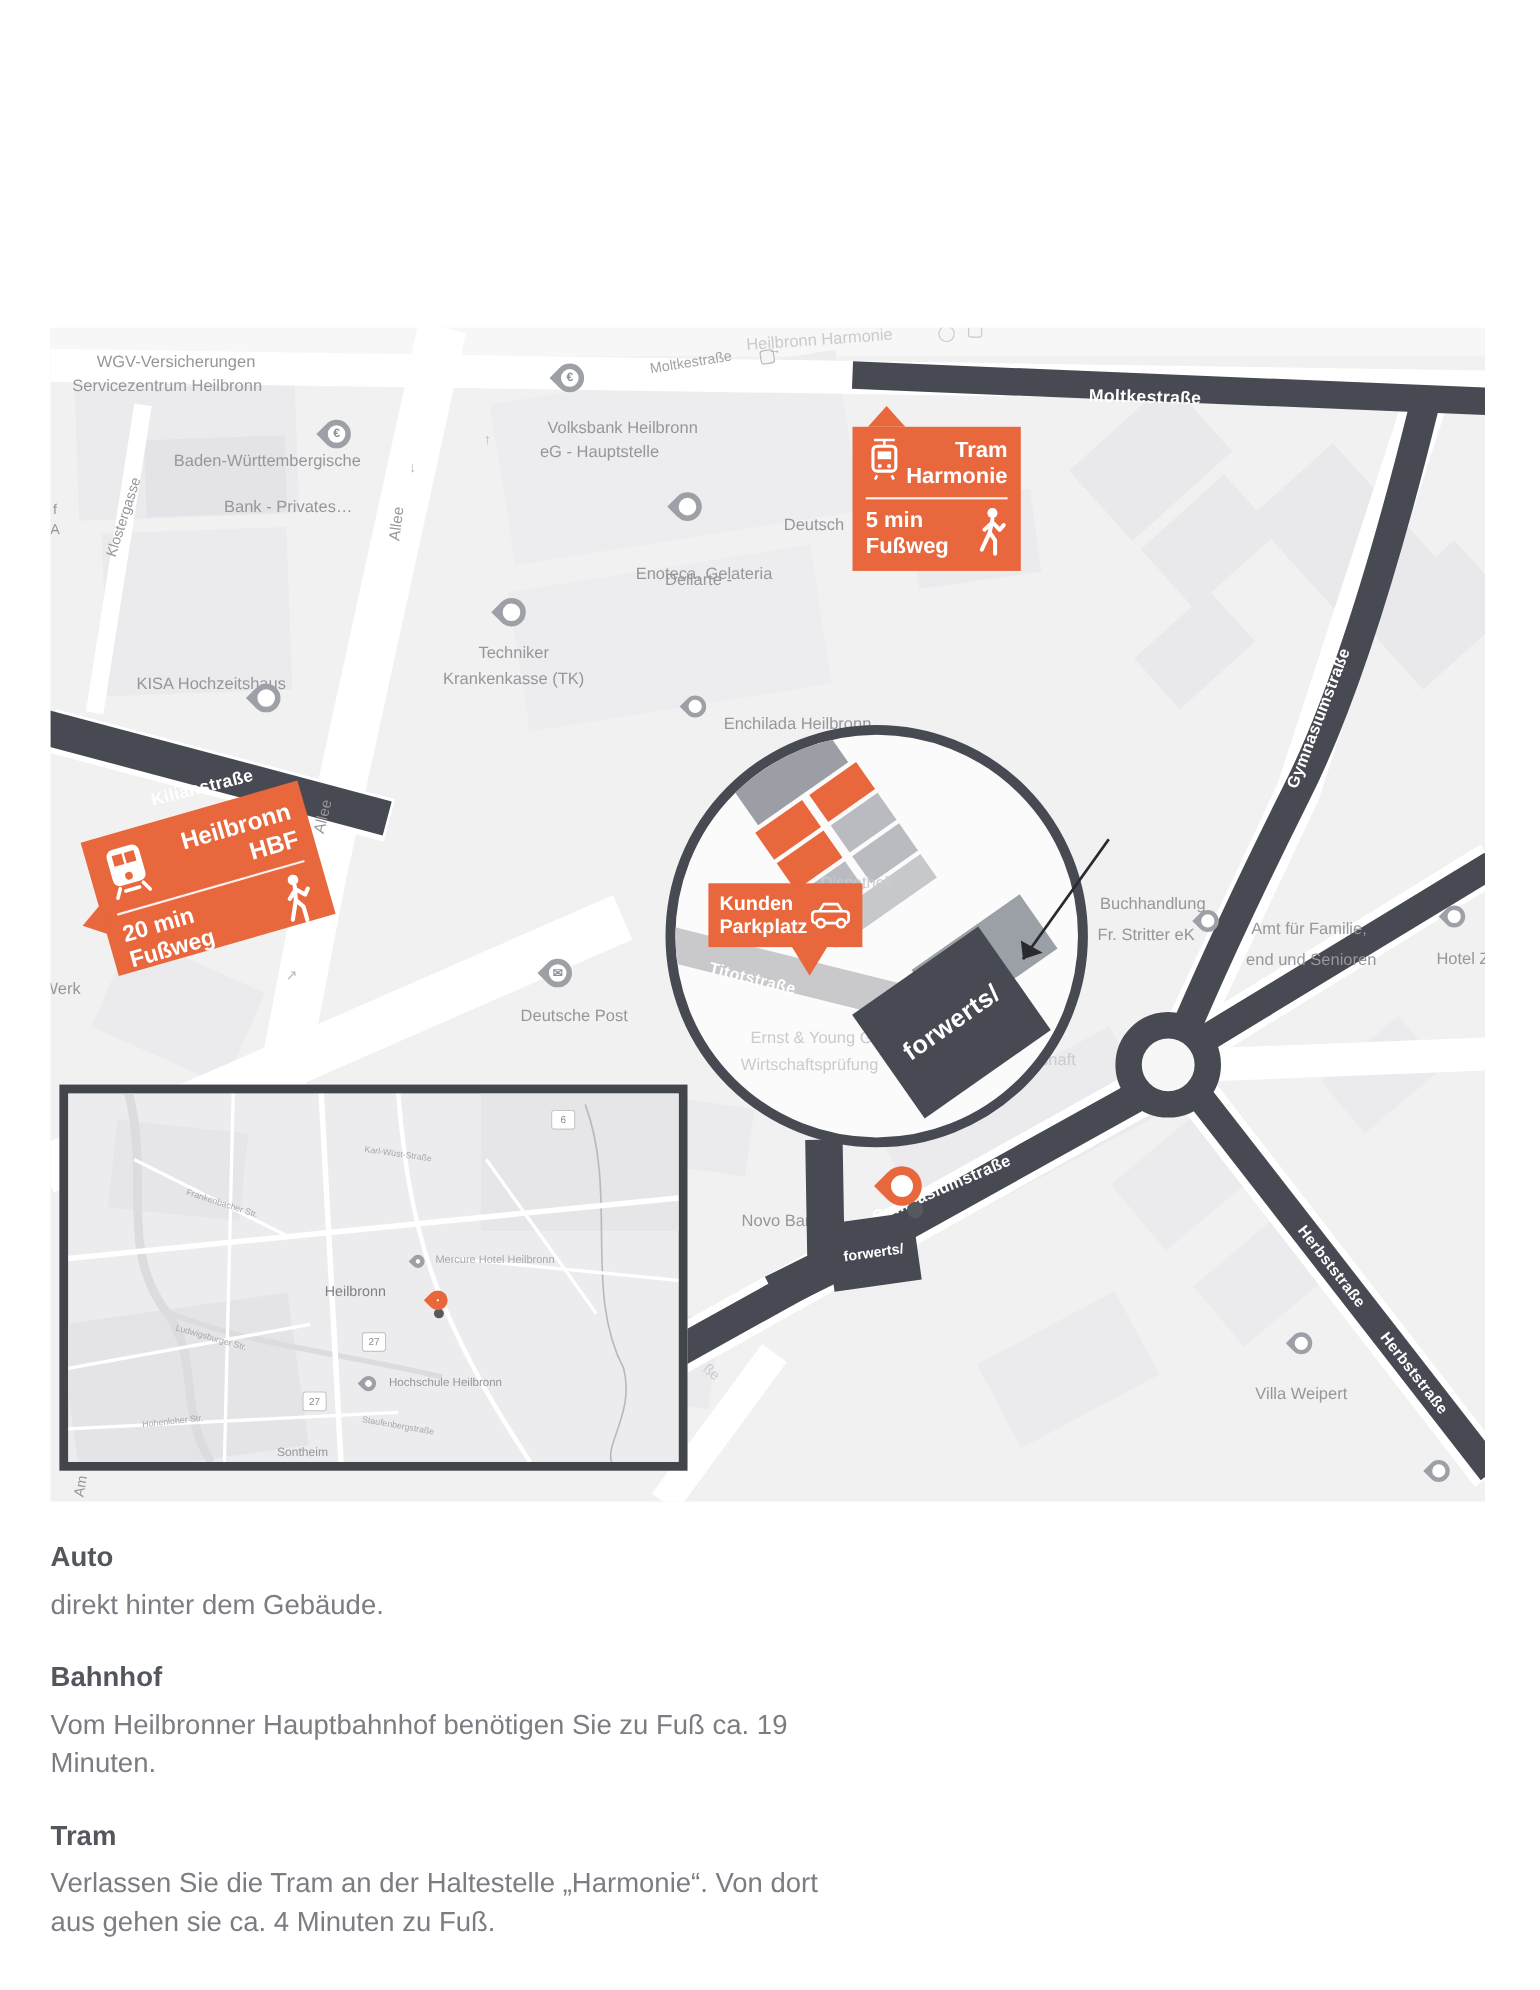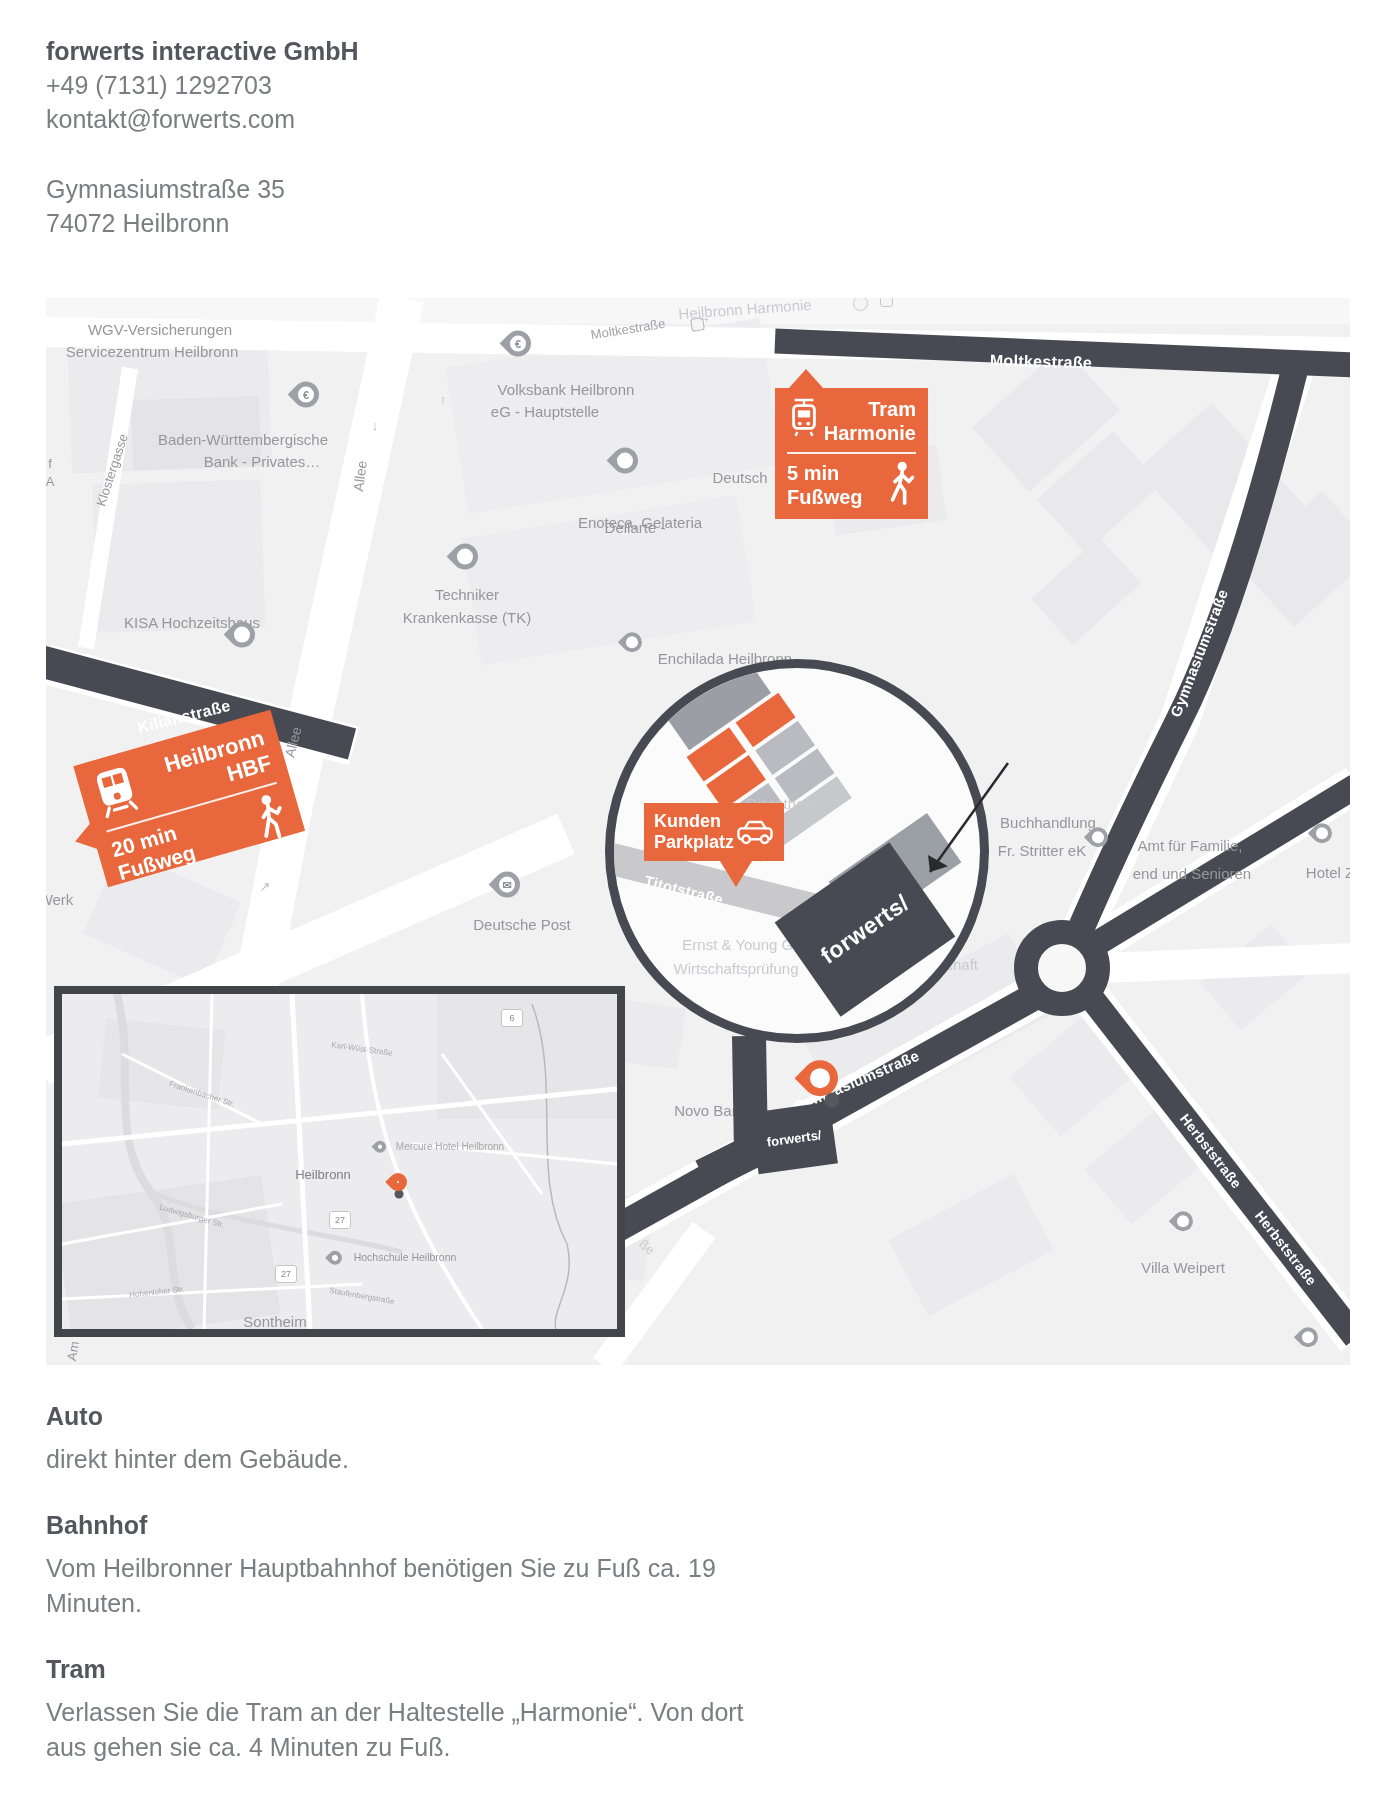--- a/index.html
+++ b/index.html
@@ -85,28 +85,20 @@
       <path d="M13 16 L18.5 7.5 H34 L39.5 16" stroke="currentColor" stroke-width="3" fill="none" stroke-linejoin="round"></path>
       <rect x="5.5" y="15.5" width="41" height="13.5" rx="4" stroke="currentColor" stroke-width="3" fill="none"></rect>
       <circle cx="15" cy="29" r="4.6" fill="#E8673C" stroke="currentColor" stroke-width="3"></circle>
       <circle cx="38" cy="29" r="4.6" fill="#E8673C" stroke="currentColor" stroke-width="3"></circle>
     </symbol>
   </defs>
 </svg>
 
 <div class="page">
 
-  <div class="contact">
-    <div class="co">forwerts interactive GmbH</div>
-    <div>+49 (7131) 1292703</div>
-    <div>kontakt@forwerts.com</div>
-    <div class="sp"></div>
-    <div>Gymnasiumstraße 35</div>
-    <div>74072 Heilbronn</div>
-  </div>
 
   <div class="map">
     <div class="gc">
 
       <svg class="a" style="left:0;top:0" width="1400" height="1809">
         <rect x="46" y="298" width="1304" height="1067" fill="#f1f1f2"></rect>
         <rect x="46" y="298" width="1304" height="26" fill="#f7f7f8"></rect>
 
         <g fill="#ebebee">
           <rect x="70" y="352" width="200" height="118" transform="rotate(-2 170 411)"></rect>
@@ -154,21 +146,21 @@
         </g>
         <circle cx="1062" cy="968" r="36" fill="#f7f7f8" stroke="#474a52" stroke-width="24"></circle>
       </svg>
 
       <div class="lbl ghost" style="left:745px;top:309px;transform:translate(-50%,-50%) rotate(-4deg);font-size:15px;">Heilbronn Harmonie</div>
       <div class="tico" style="left:853px;top:296px;width:15px;height:15px;border-radius:50%;"></div>
       <div class="tico" style="left:880px;top:294px;width:13px;height:13px;border-radius:3px;"></div>
 
       <div class="lbl" style="left:160px;top:329px;">WGV-Versicherungen</div>
       <div class="lbl" style="left:152px;top:351px;">Servicezentrum Heilbronn</div>
-      <div class="lbl" style="left:243px;top:439px;">Baden-Württembergische</div>
+      <div class="lbl" style="left:243px;top:419px;">Baden-Württembergische</div>
       <div class="lbl" style="left:262px;top:461px;">Bank - Privates…</div>
       <div class="lbl" style="left:566px;top:389px;">Volksbank Heilbronn</div>
       <div class="lbl" style="left:545px;top:411px;">eG - Hauptstelle</div>
       <div class="lbl sm" style="left:628px;top:329px;transform:translate(-50%,-50%) rotate(-9deg);color:#a2a2a6;">Moltkestraße</div>
       <div class="tico" style="left:691px;top:318px;width:13px;height:13px;border-radius:3px;transform:rotate(-9deg);border-color:#b5b5b9;"></div>
       <div class="lbl" style="left:192px;top:622px;">KISA Hochzeitshaus</div>
       <div class="lbl" style="left:467px;top:594px;">Techniker</div>
       <div class="lbl" style="left:467px;top:617px;">Krankenkasse (TK)</div>
       <div class="lbl" style="left:635px;top:500px;margin-top:27px;">Dellarte -</div>
       <div class="lbl" style="left:640px;top:522px;">Enoteca, Gelateria</div>
@@ -360,21 +352,21 @@
             <span>27</span>
           </div>
         <div class="badge b2" style="left:224px;top:280px;">
             <span>27</span>
           </div>
         <div class="badge" style="left:450px;top:24px;">
             <span>6</span>
           </div>
         <div class="pin s" style="left:273px;top:270px;width:14px;height:14px;"></div>
         <div class="ilbl" style="left:343px;top:263px;font-size:10.5px;color:#96969a;">Hochschule Heilbronn</div>
-        <div class="ilbl" style="left:213px;top:327px;font-size:15px;color:#96969a;">Sontheim</div>
+        <div class="ilbl" style="left:213px;top:327px;font-size:11px;color:#96969a;">Sontheim</div>
       </div>
 
     </div>
   </div>
 
   <div class="sections">
     <div class="blk">
       <h3>Auto</h3>
       <p>direkt hinter dem Gebäude.</p>
     </div>

